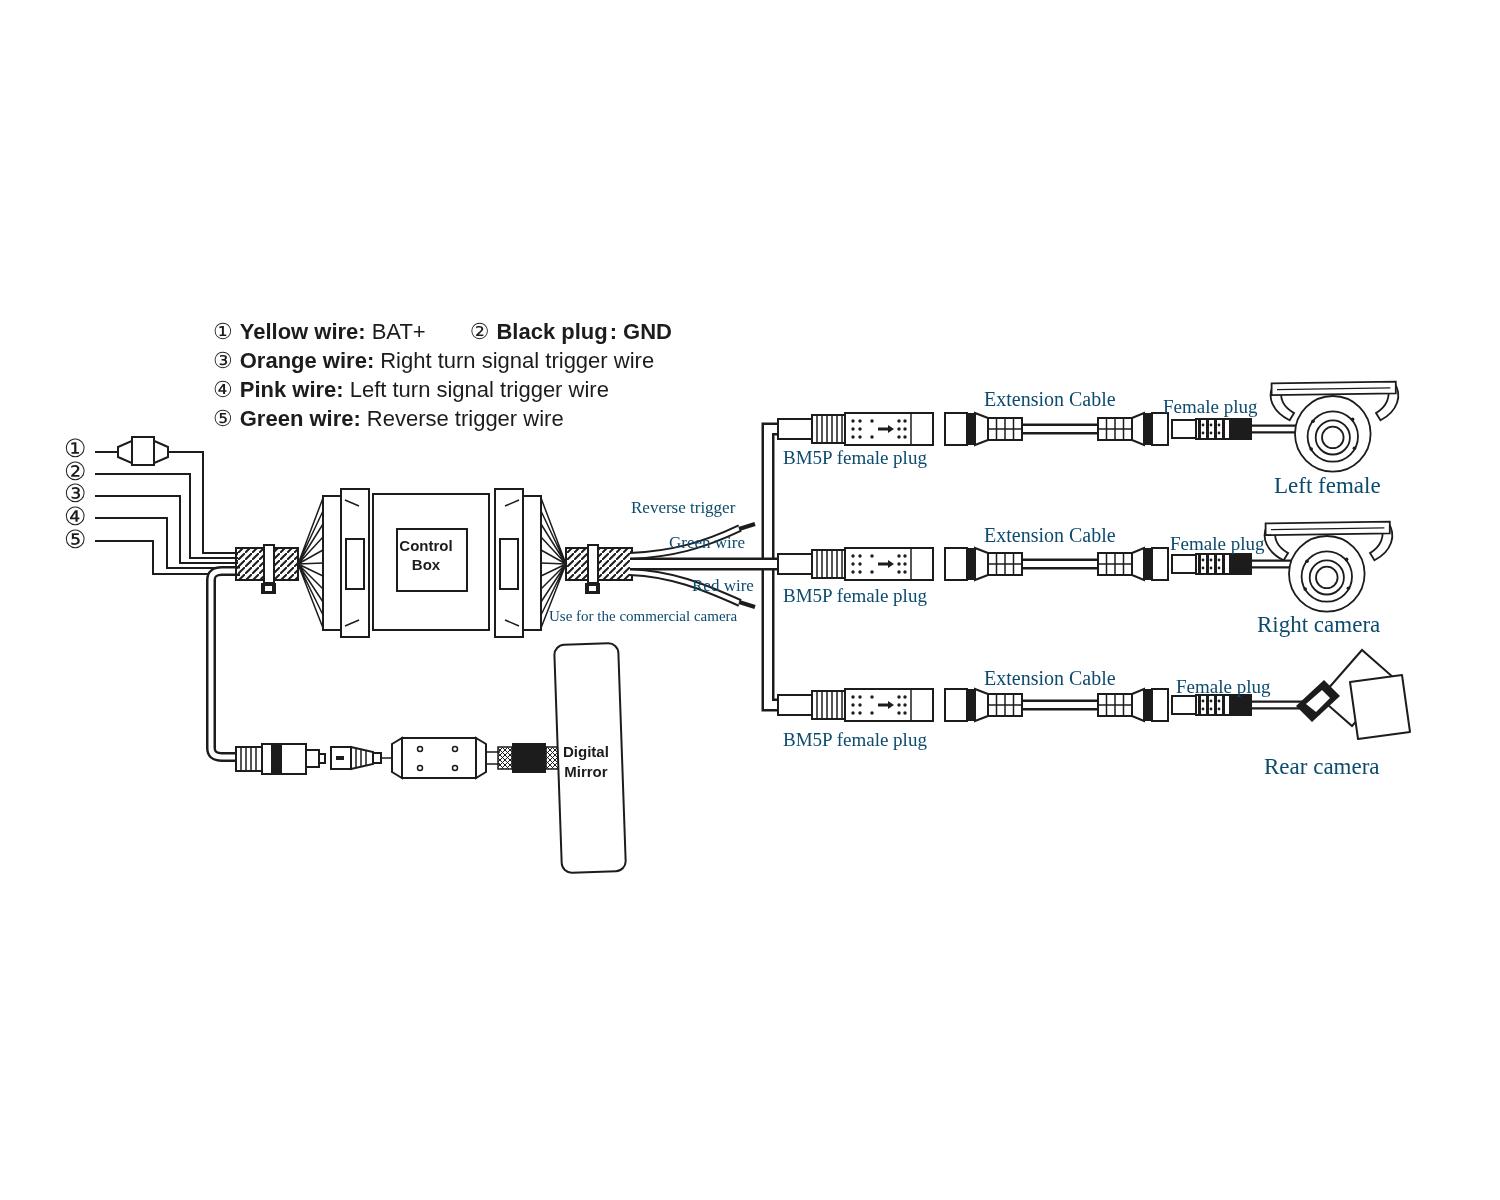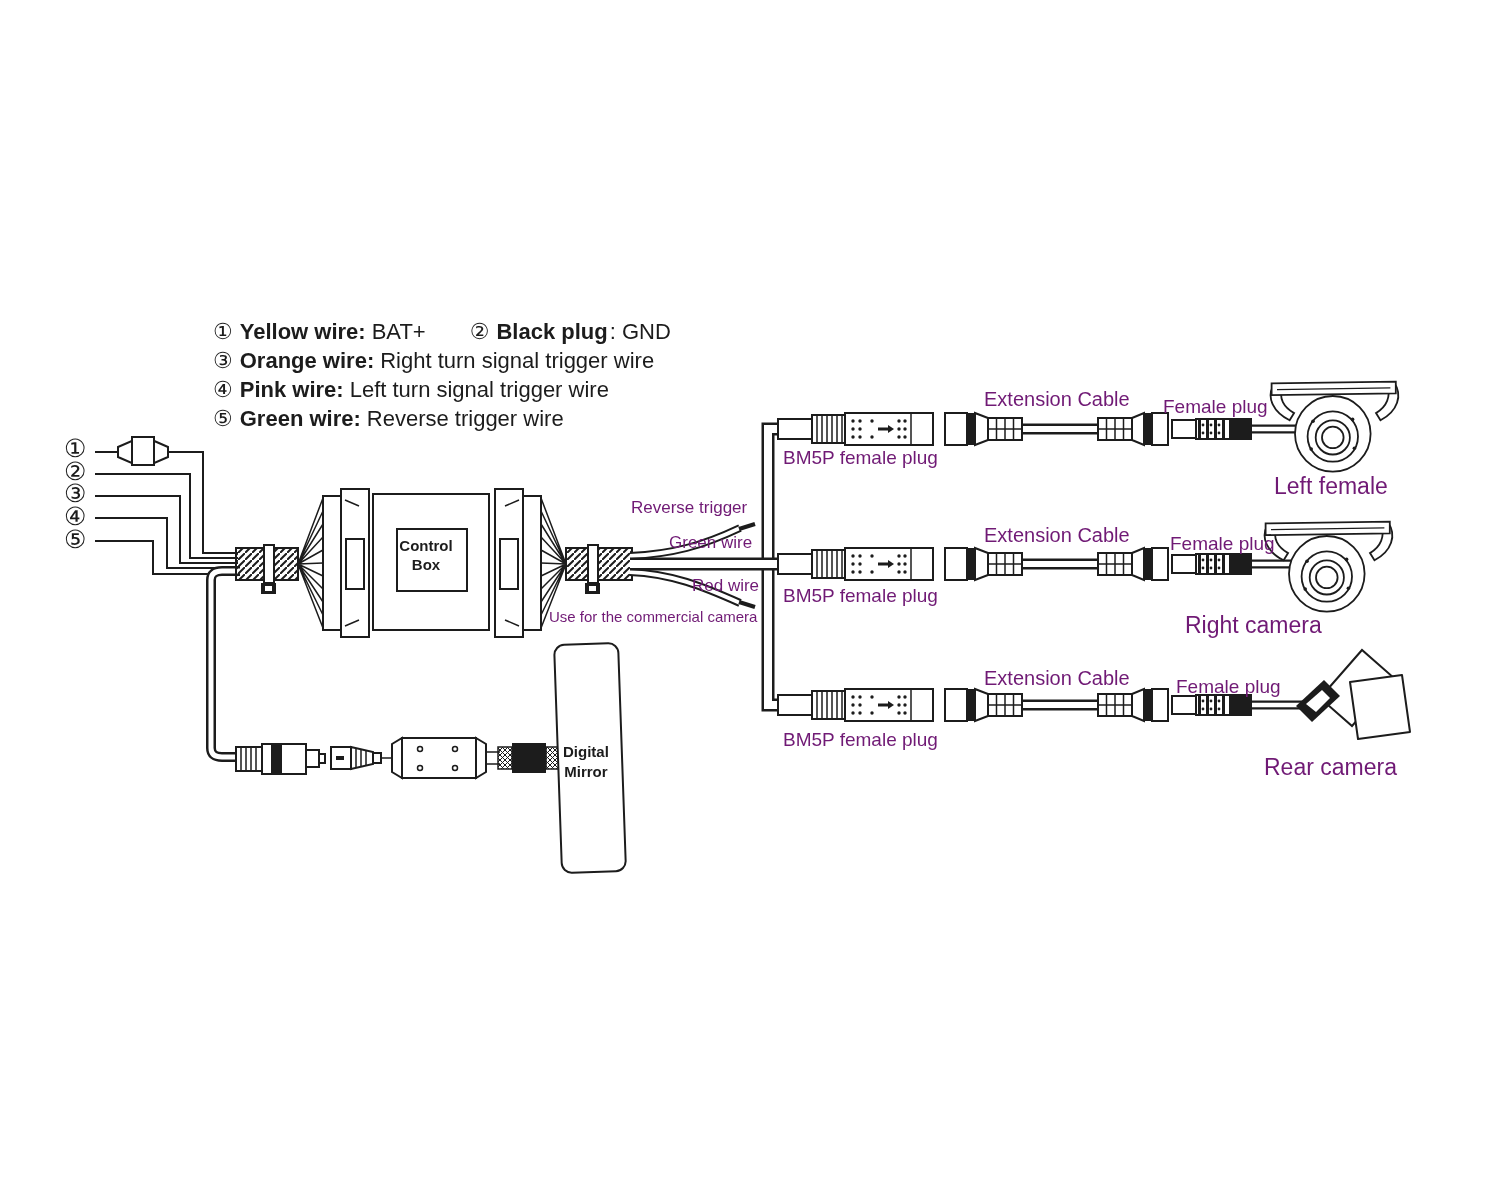--- a/index.html
+++ b/index.html
@@ -19,26 +19,26 @@
   .dw11 .i{stroke:#ffffff;stroke-width:6;fill:none;}
   .dw10 .o{stroke:#1c1c1c;stroke-width:10;fill:none;}
   .dw10 .i{stroke:#ffffff;stroke-width:5;fill:none;}
   .dw9 .o{stroke:#1c1c1c;stroke-width:9;fill:none;}
   .dw9 .i{stroke:#ffffff;stroke-width:4.5;fill:none;}
   .dw8 .o{stroke:#1c1c1c;stroke-width:8;fill:none;}
   .dw8 .i{stroke:#ffffff;stroke-width:4;fill:none;}
   .scr{fill:#fff;stroke:#1c1c1c;stroke-width:1.5;}
   .dot{fill:#1c1c1c;}
   
-  .lbl{position:absolute;white-space:nowrap;color:#701a75;}
+  .lbl{position:absolute;white-space:nowrap;color:#0c4a6e;font-family:Liberation Serif, serif;}
   .legend-row{position:absolute;left:213px;font-size:22px;display:flex;}
   .legend-row .lm{margin-right:7px;}
   .legend-row b{font-weight:bold;}
   .legend-row .lv{margin-left:6px;}
-  .legend-row .lv0{margin-left:2px;}
+  .legend-row .lv0{margin-left:2px;font-weight:bold;}
   .legend-row .item2{margin-left:44px;display:inline-flex;}
   .marker{position:absolute;left:64px;font-size:25px;line-height:1;}
   .cbox-text{position:absolute;left:397px;top:536px;width:58px;text-align:center;
              font-weight:bold;font-size:15px;line-height:19px;}
   .mirror-text{position:absolute;left:563px;top:742px;font-weight:bold;font-size:15px;line-height:20px;text-align:center;}
   .small-lbl{font-size:17px;}
   .note-lbl{font-size:15px;}
   .plug-lbl{font-size:19px;}
   .cable-lbl{font-size:20px;}
   .cam-lbl{font-size:23px;}
@@ -431,21 +431,21 @@
 <div class="lbl note-lbl" style="left:549px;top:608px">Use for the commercial camera</div>
 
 <div class="lbl plug-lbl" style="left:783px;top:447px">BM5P female plug</div>
 <div class="lbl cable-lbl" style="left:984px;top:388px">Extension Cable</div>
 <div class="lbl plug-lbl" style="left:1163px;top:396px">Female plug</div>
 <div class="lbl cam-lbl" style="left:1274px;top:473px">Left female</div>
 
 <div class="lbl plug-lbl" style="left:783px;top:585px">BM5P female plug</div>
 <div class="lbl cable-lbl" style="left:984px;top:524px">Extension Cable</div>
 <div class="lbl plug-lbl" style="left:1170px;top:533px">Female plug</div>
-<div class="lbl cam-lbl" style="left:1185px;top:612px">Right camera</div>
+<div class="lbl cam-lbl" style="left:1257px;top:612px">Right camera</div>
 
 <div class="lbl plug-lbl" style="left:783px;top:729px">BM5P female plug</div>
 <div class="lbl cable-lbl" style="left:984px;top:667px">Extension Cable</div>
 <div class="lbl plug-lbl" style="left:1176px;top:676px">Female plug</div>
 <div class="lbl cam-lbl" style="left:1264px;top:754px">Rear camera</div>
 
 <div class="mirror-text">
   <span style="display:block">Digital</span>
   <span style="display:block">Mirror</span>
 </div>

